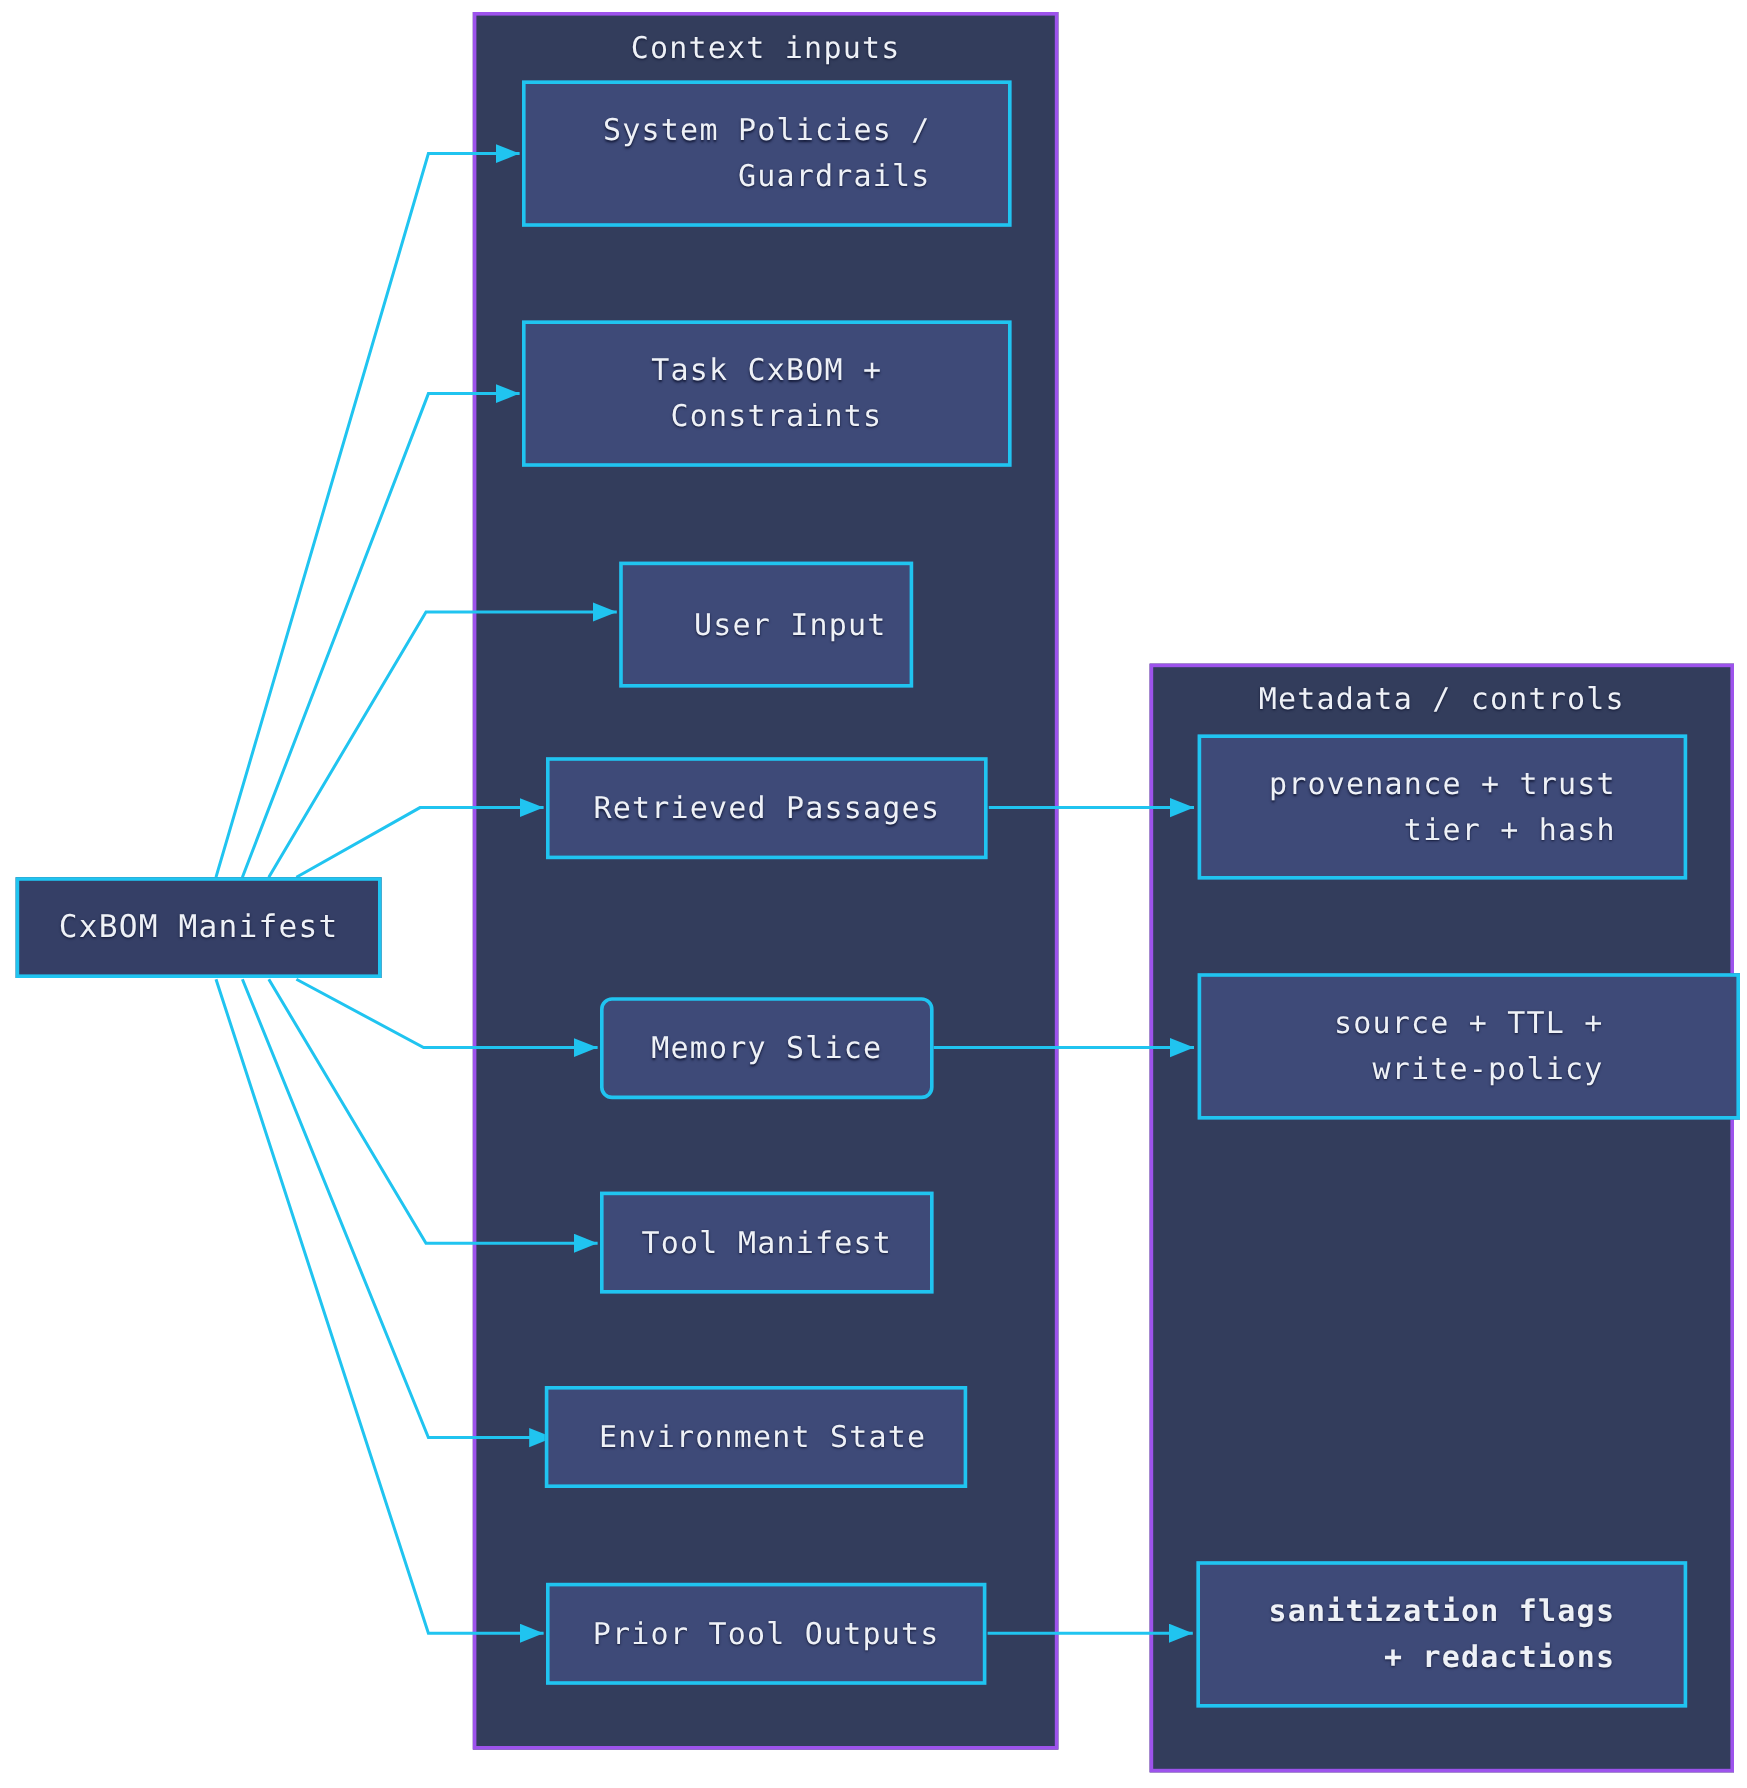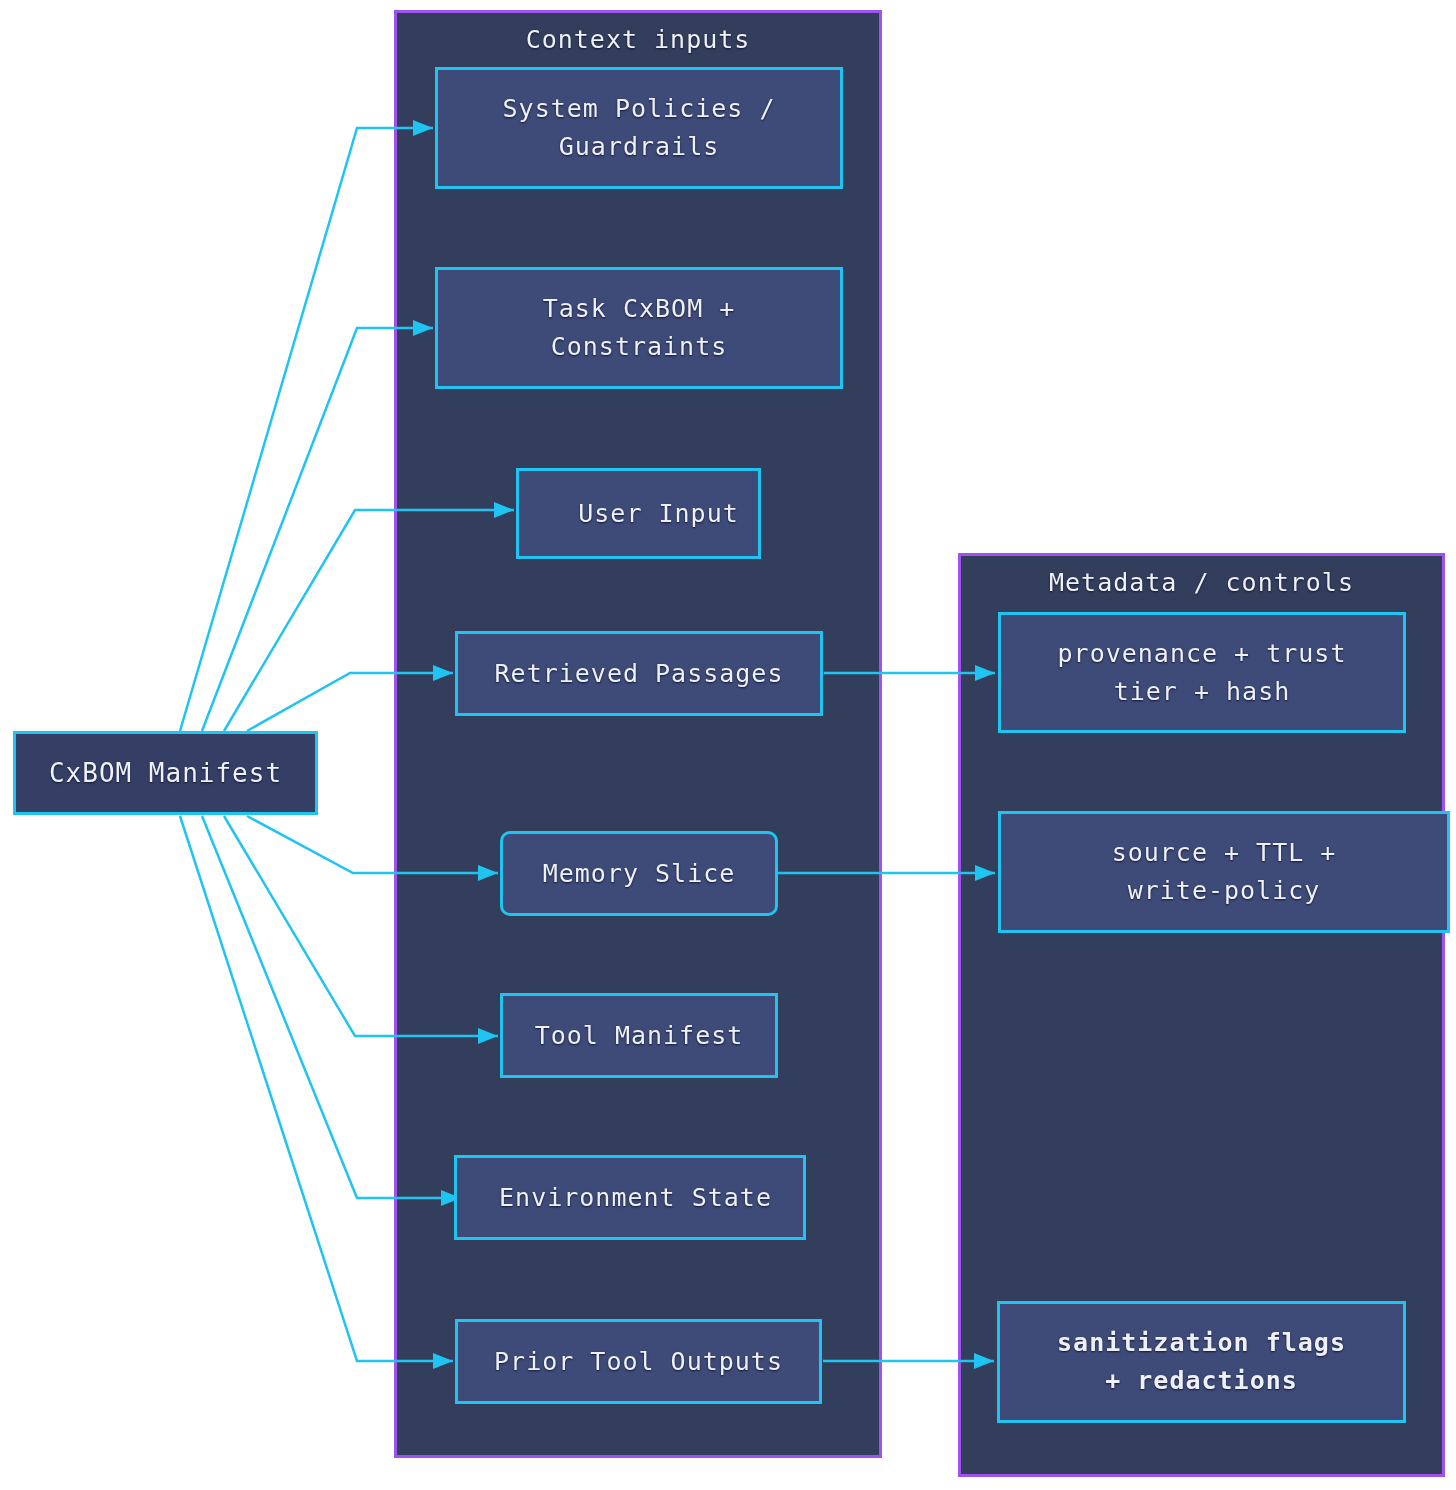--- a/index.html
+++ b/index.html
@@ -45,21 +45,21 @@
     background: var(--node-fill);
     border: 3px solid var(--accent);
     display: flex;
     align-items: center;
     justify-content: center;
   }
   .node-label {
     color: var(--text);
     font-size: 25px;
     line-height: 38px;
-    text-align: center;
+    text-align: right;
     white-space: pre-line;
     letter-spacing: 1px;
     text-shadow: 0 1px 2px rgba(12,18,45,0.9);
   }
   .manifest {
     position: absolute;
     left: 13px; top: 731px;
     width: 305px; height: 84px;
     background: var(--manifest-fill);
     border: 3px solid var(--accent);
@@ -121,21 +121,21 @@
   <div class="node" style="left:435px; top:67px; width:408px; height:122px;">
     <span class="node-label">System Policies /
 Guardrails</span>
   </div>
 
   <div class="node" style="left:435px; top:267px; width:408px; height:122px;">
     <span class="node-label">Task CxBOM +
 Constraints</span>
   </div>
 
-  <div class="node" style="left:516px; top:468px; width:245px; height:91px;padding-left:40px;">
+  <div class="node" style="left:516px; top:468px; width:245px; height:105px;padding-left:40px;">
     <span class="node-label">User Input</span>
   </div>
 
   <div class="node" style="left:455px; top:631px; width:368px; height:85px;">
     <span class="node-label">Retrieved Passages</span>
   </div>
 
   <div class="node" style="left:500px; top:831px; width:278px; height:85px;border-radius:10px;">
     <span class="node-label">Memory Slice</span>
   </div>

